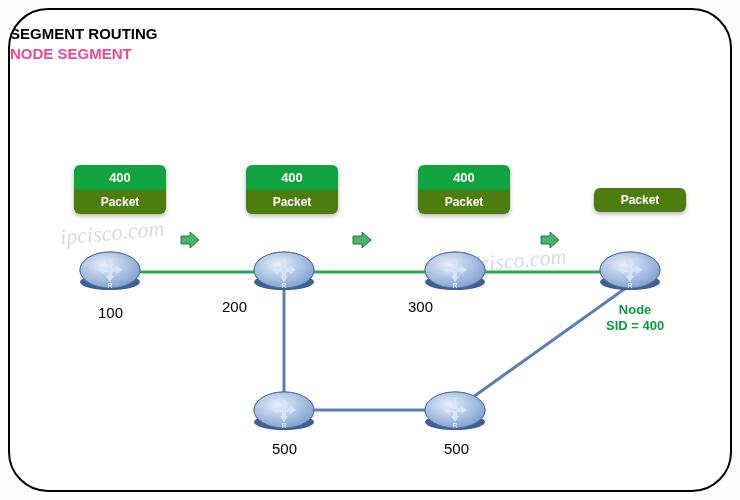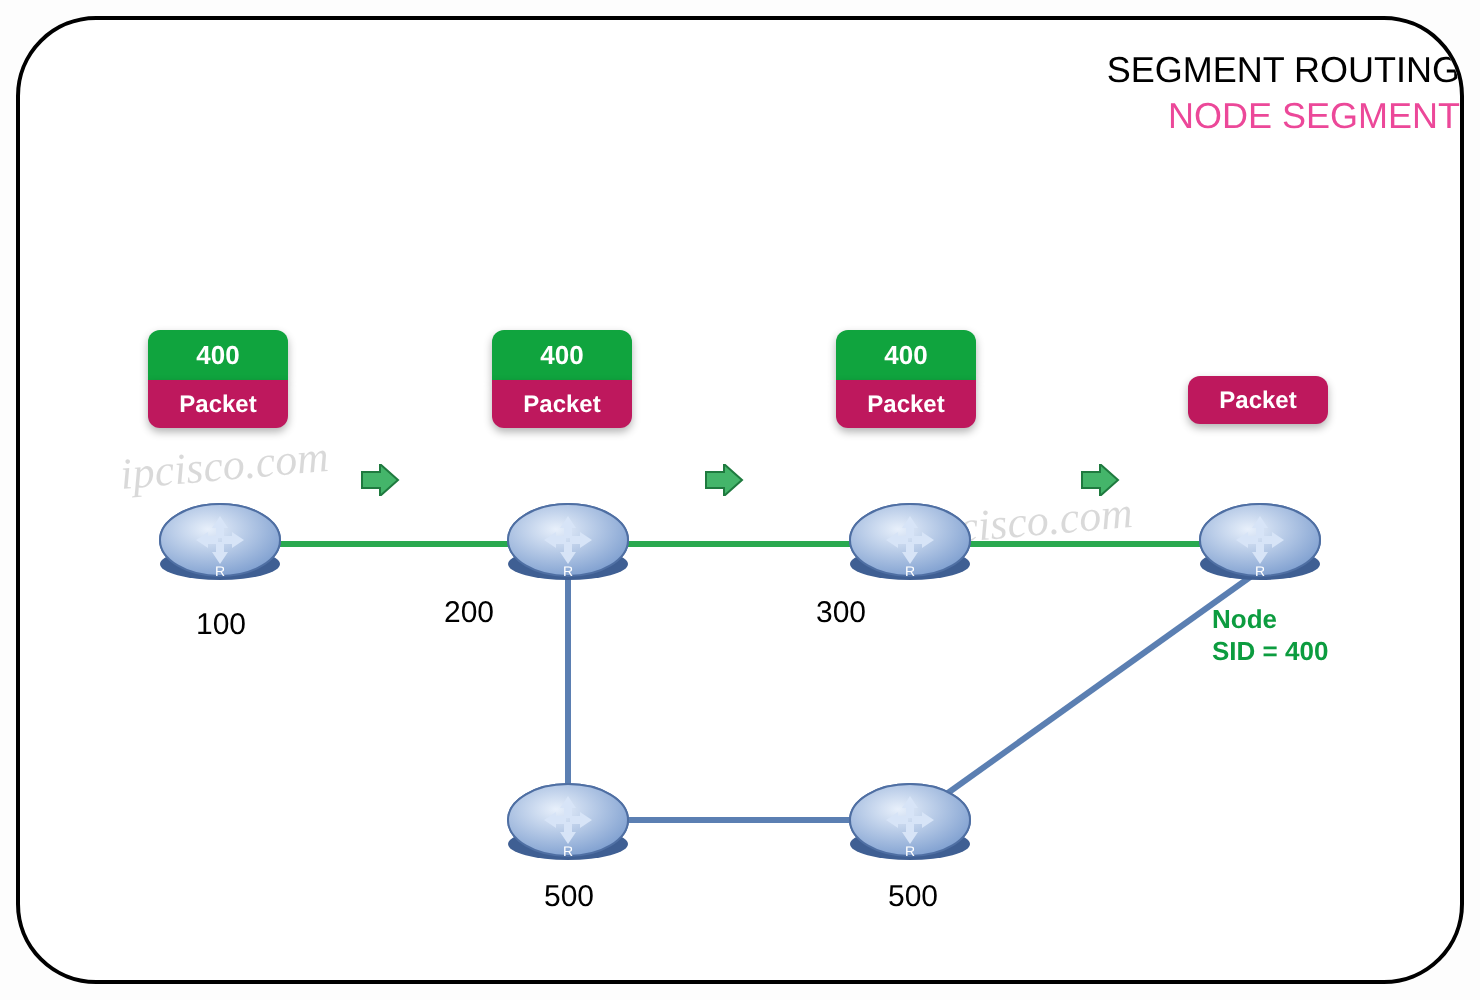--- a/index.html
+++ b/index.html
@@ -1,26 +1,26 @@
 <!DOCTYPE html>
 <html><head>
 <meta charset="utf-8">
 <style>
 *{margin:0;padding:0;box-sizing:border-box}
 body{width:740px;height:500px;font-family:Arial,sans-serif;background:#fdfdfd;position:relative;padding:8px}
 .frame{width:724px;height:484px;border:2px solid #000;border-radius:40px;position:relative;background:#fff;overflow:hidden}
-.title{text-align:right;padding-top:14px;font-weight:normal;font-size:18px;line-height:1.3}
+.title{text-align:left;padding-top:14px;font-weight:bold;font-size:15px;line-height:1.3}
 .t2{color:#ec4899}
-.stack{position:absolute;width:70px}
+.stack{position:absolute;width:92px}
 .lbl400{background:#10a43e;color:#fff;text-align:center;font-weight:bold;font-size:13px;padding:5px 0;border-radius:6px 6px 0 0;box-shadow:0 2px 4px rgba(0,0,0,.3)}
-.lblpkt{background:#be185d;color:#fff;text-align:center;font-weight:bold;font-size:12px;padding:5px 0;border-radius:0 0 6px 6px;box-shadow:0 2px 4px rgba(0,0,0,.3)}
+.lblpkt{background:#4d7c0f;color:#fff;text-align:center;font-weight:bold;font-size:12px;padding:5px 0;border-radius:0 0 6px 6px;box-shadow:0 2px 4px rgba(0,0,0,.3)}
 .lblpkt.solo{border-radius:6px}
 svg.canvas{position:absolute;inset:0;width:100%;height:100%}
 .rlabel{position:absolute;color:#000000;font-size:15px}
-.nodesid{position:absolute;color:#0c9c3f;font-size:13px;font-weight:bold;line-height:1.2}
+.nodesid{position:absolute;color:#0c9c3f;font-size:13px;font-weight:bold;text-align:center;line-height:1.2}
 .wm{position:absolute;font-family:'Times New Roman',serif;font-style:italic;color:rgba(0,0,0,.15);font-size:22px;transform:rotate(-5deg)}
 .arrow{position:absolute;width:20px;height:16px}
 .arrow svg{width:100%;height:100%}
 </style>
 </head>
 <body>
 
 <div class="frame">
 
 <div class="title">

